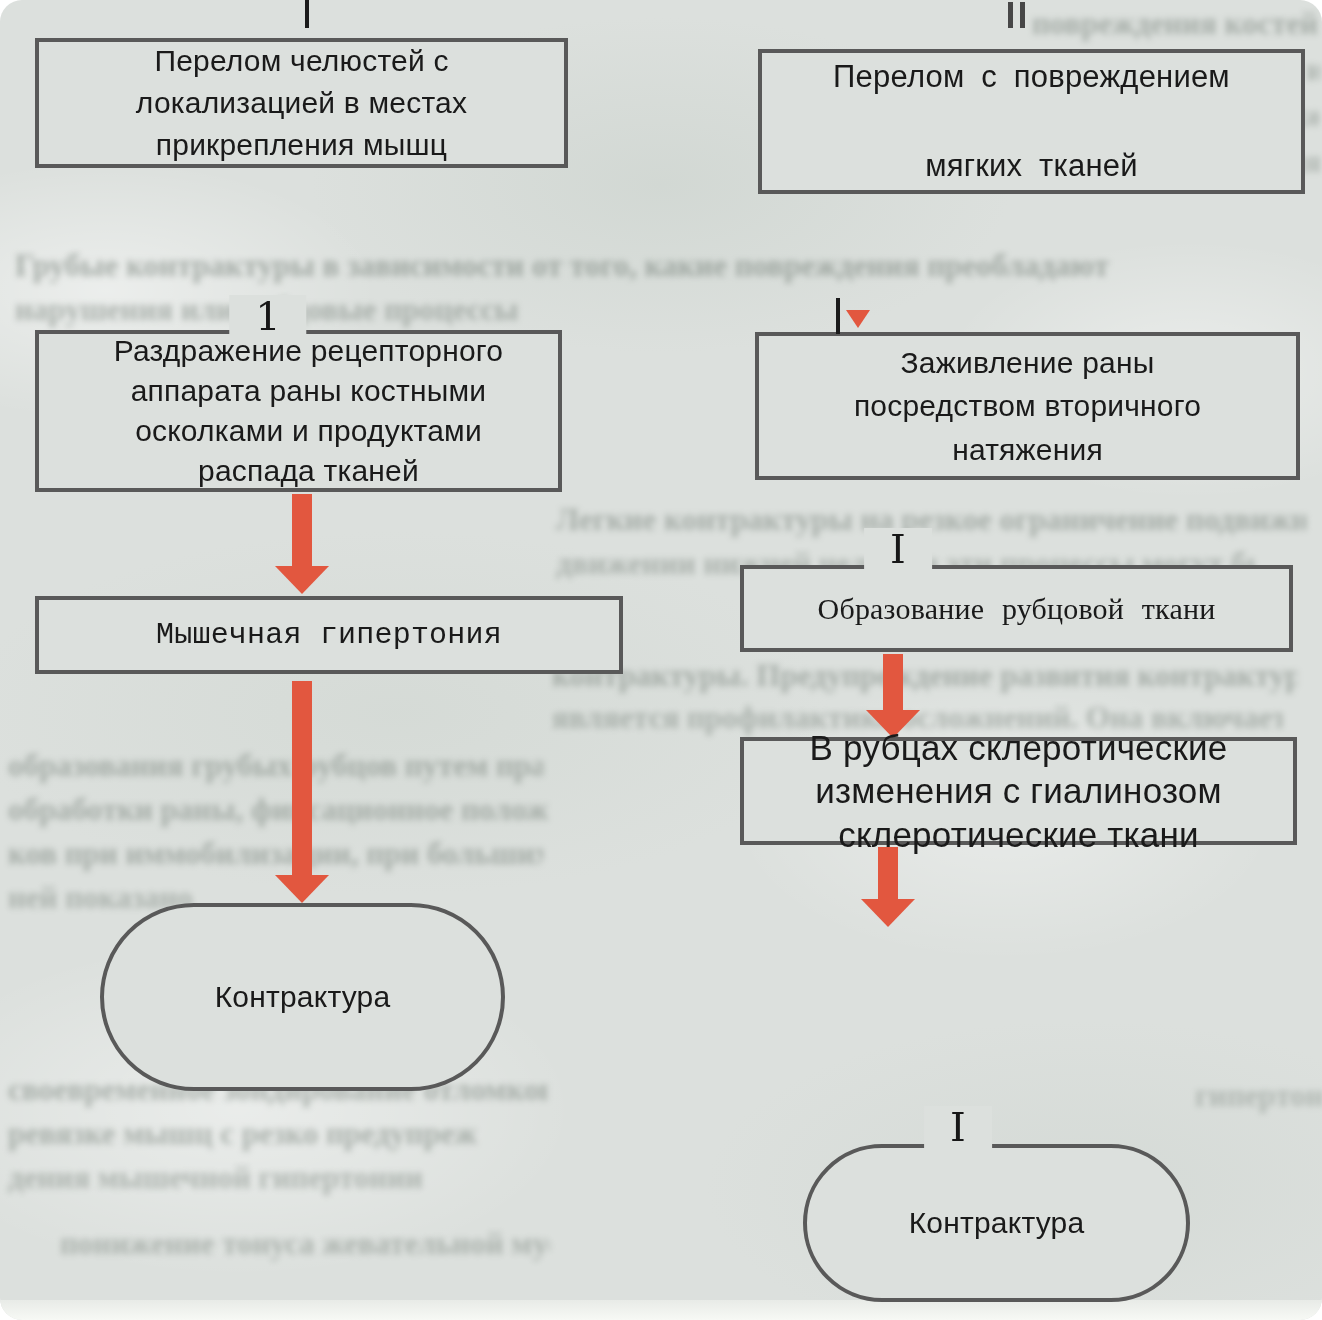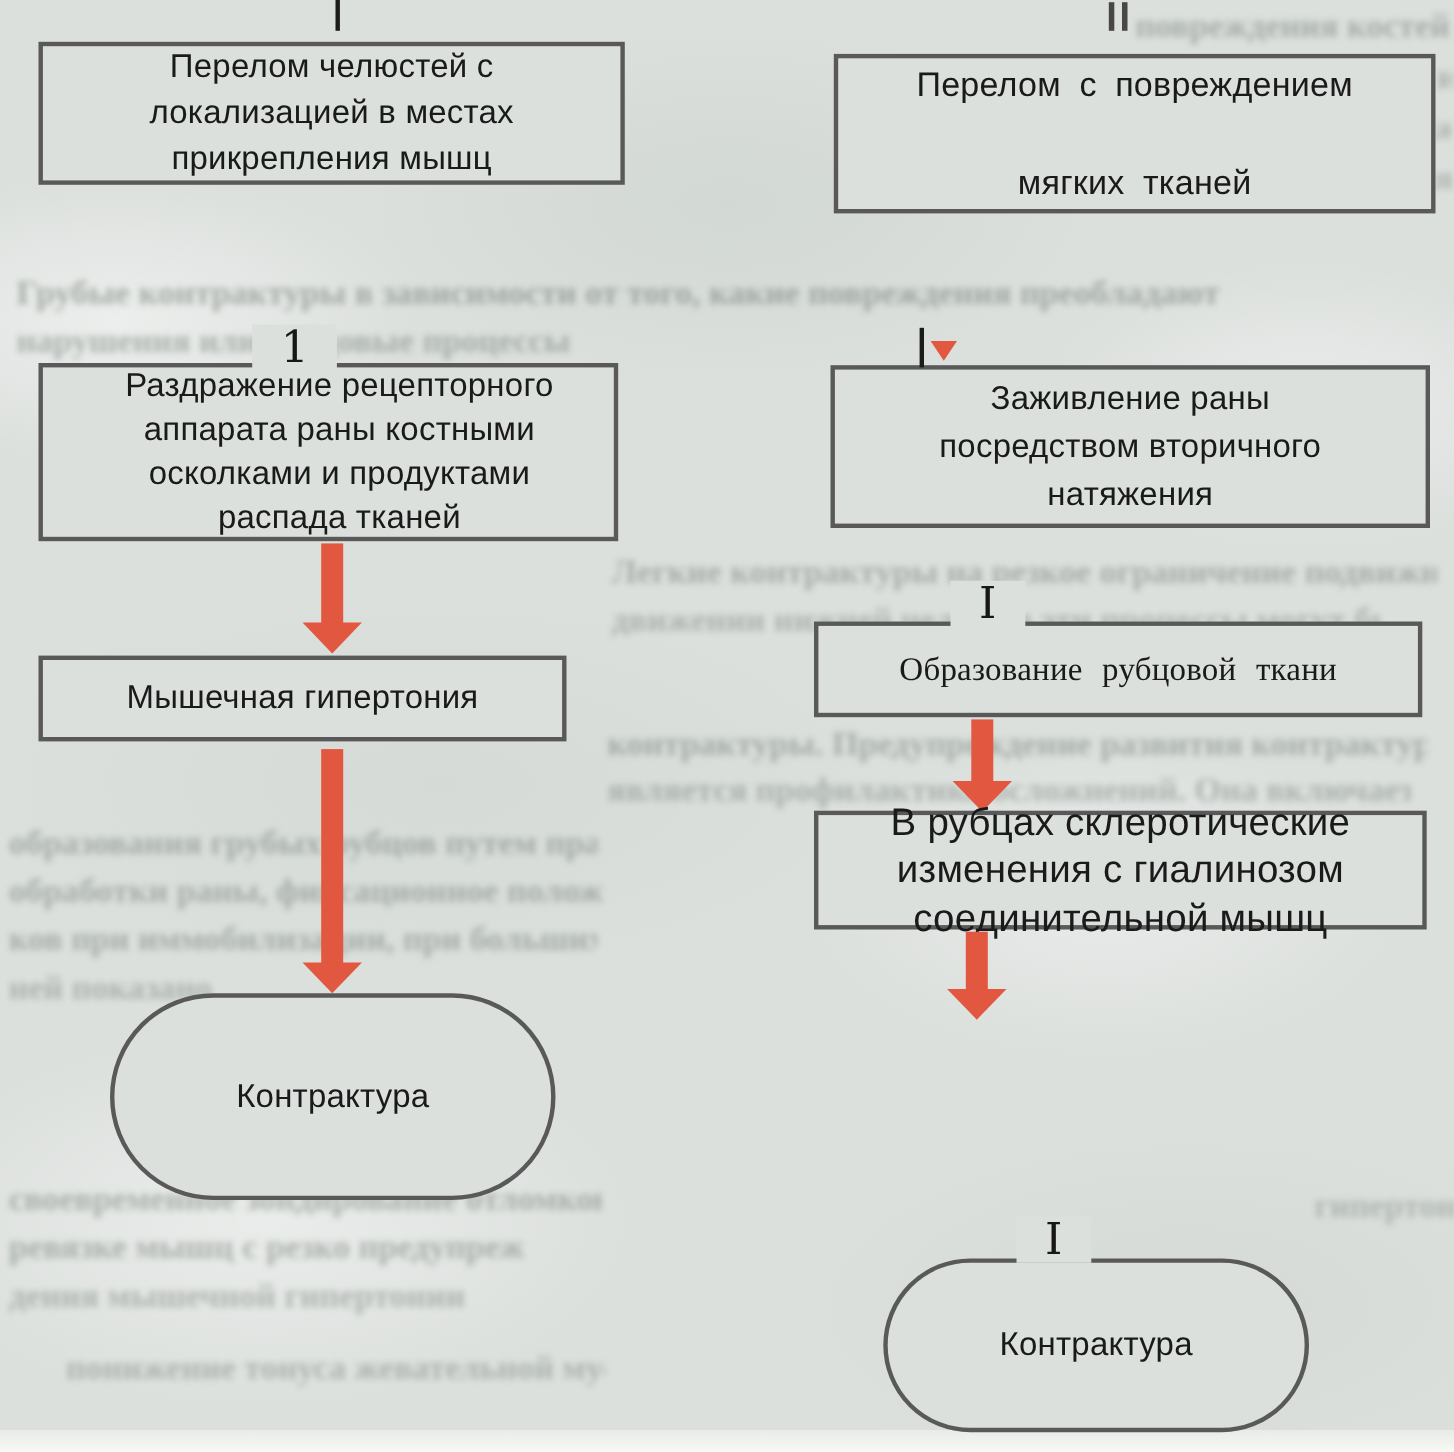--- a/index.html
+++ b/index.html
@@ -2,20 +2,21 @@
 <html style="--page: #dce0dd; --border: #595959; --text: #1a1a1a; --arrow: #e2573f;"><head>
 <meta charset="utf-8">
 <style>
   html,body{margin:0;padding:0;}
   .page{
     position:relative;
     width:1322px;height:1320px;
     background:var(--page,#dce0dd);
     overflow:hidden;
     font-family:"Liberation Sans",sans-serif;
+    border-radius:22px;
   }
   
   .page::before{
     content:"";position:absolute;inset:0;z-index:0;pointer-events:none;
     background:
       radial-gradient(ellipse 420px 200px at 8% 22%, rgba(255,255,255,.45), transparent 65%),
       radial-gradient(ellipse 500px 240px at 50% 14%, rgba(200,208,202,.5), transparent 70%),
       radial-gradient(ellipse 380px 200px at 90% 28%, rgba(255,255,255,.4), transparent 65%),
       radial-gradient(ellipse 620px 260px at 30% 54%, rgba(205,212,206,.45), transparent 70%),
       radial-gradient(ellipse 420px 220px at 76% 62%, rgba(255,255,255,.35), transparent 65%),
@@ -99,21 +100,21 @@
     <span>аппарата раны костными</span>
     <span>осколками и продуктами</span>
     <span>распада тканей</span>
   </div>
 
   <div class="arrow" style="left:275px;top:494px;width:54px;height:100px;">
     <div class="shaft" style="height:74px;"></div>
     <div class="head" style="top:72px;"></div>
   </div>
 
-  <div class="box" style="left:35px;top:596px;width:480px;height:78px;font-size:30px;">
+  <div class="box" style="left:35px;top:596px;width:588px;height:78px;font-size:30px;font-family:Liberation Mono, monospace;">
     <span>Мышечная гипертония</span>
   </div>
 
   <div class="arrow" style="left:275px;top:681px;width:54px;height:222px;">
     <div class="shaft" style="height:196px;"></div>
     <div class="head" style="top:194px;"></div>
   </div>
 
   <div class="box pill" style="left:100px;top:903px;width:405px;height:188px;font-size:30px;">
     <span>Контрактура</span>
@@ -145,21 +146,21 @@
   </div>
 
   <div class="arrow" style="left:866px;top:654px;width:54px;height:84px;">
     <div class="shaft" style="height:58px;"></div>
     <div class="head" style="top:56px;"></div>
   </div>
 
   <div class="box" style="left:740px;top:737px;width:557px;height:108px;font-size:35px;line-height:1.24;">
     <span>В рубцах склеротические</span>
     <span>изменения с гиалинозом</span>
-    <span>соединительной мышц</span>
+    <span>склеротические ткани</span>
   </div>
 
   <div class="arrow" style="left:861px;top:847px;width:54px;height:80px;">
     <div class="shaft" style="height:54px;"></div>
     <div class="head" style="top:52px;"></div>
   </div>
 
 
   <div class="stage-label" style="left:958px;top:1106px;">I</div>
 

